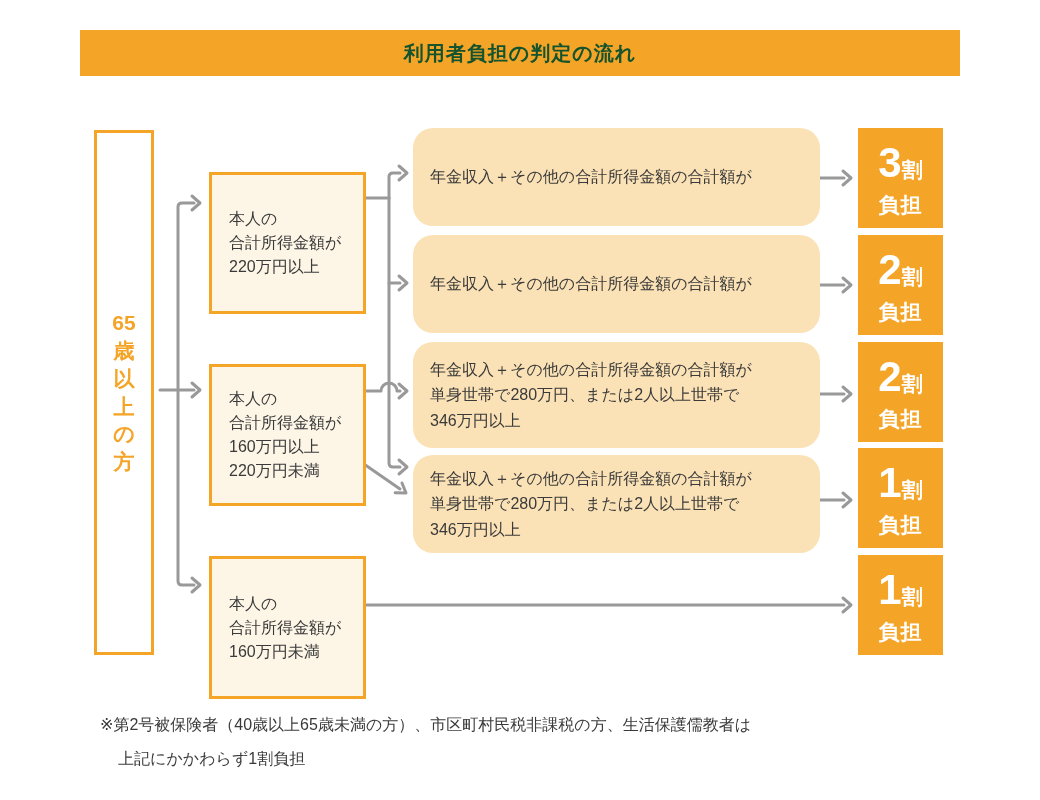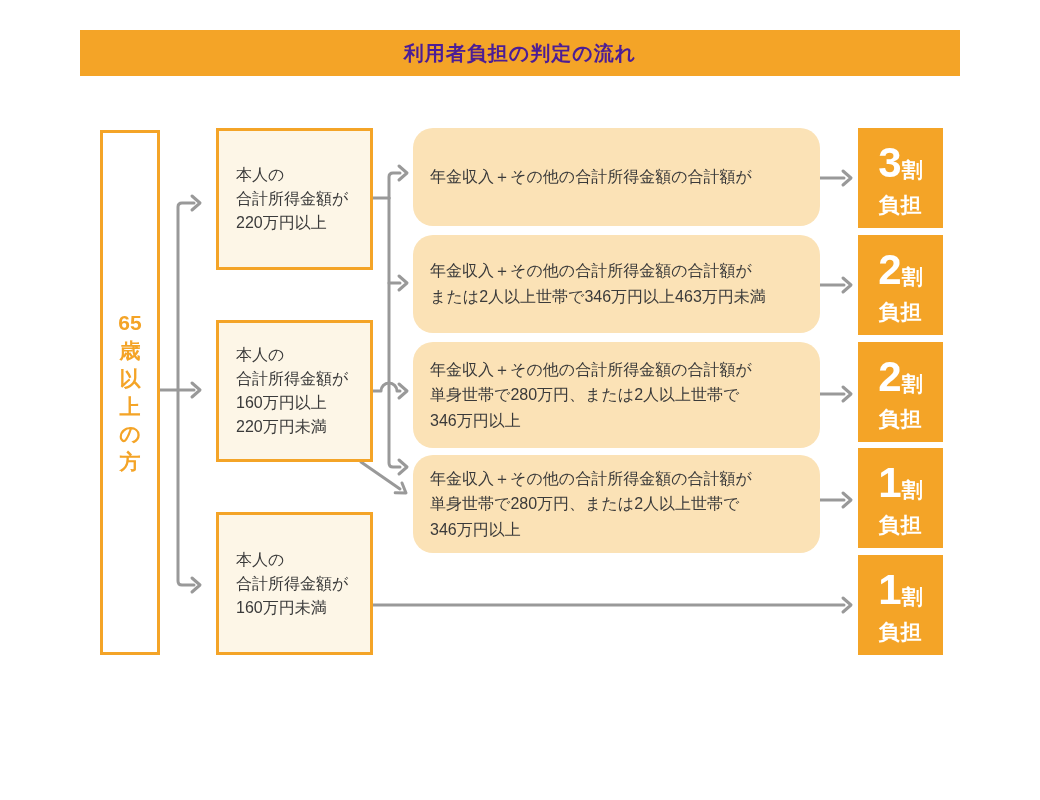--- a/index.html
+++ b/index.html
@@ -10,38 +10,38 @@
   }
   .canvas{position:relative;width:1040px;height:800px;overflow:hidden;background:#ffffff;}
   .connectors{position:absolute;left:0;top:0;width:1040px;height:800px;z-index:1;}
   .box{position:absolute;box-sizing:border-box;z-index:2;}
 
   .header-bar{
     left:80px;top:30px;width:880px;height:46px;
     background:var(--orange);
     display:flex;align-items:center;justify-content:center;
   }
-  .header-bar .title{color:#4c1d95;font-size:20px;font-weight:bold;letter-spacing:1px;}
+  .header-bar .title{color:#14532d;font-size:20px;font-weight:bold;letter-spacing:1px;}
 
   .age-box{
-    left:100px;top:130px;width:60px;height:525px;
+    left:94px;top:130px;width:60px;height:525px;
     background:#ffffff;border:3px solid var(--orange);
     display:flex;align-items:center;justify-content:center;
   }
   .age-text{
     display:flex;flex-direction:column;align-items:center;
     color:var(--orange);font-size:21px;font-weight:bold;line-height:1.32;
   }
 
   .income-box{
-    left:216px;width:157px;
+    left:209px;width:157px;
     background:var(--cream);border:3px solid var(--orange);
     display:flex;flex-direction:column;justify-content:center;
     padding:10px 8px 10px 17px;
-    font-size:16px;line-height:1.5;
+    font-size:16px;line-height:1.5;margin-top:44px;
   }
   .income-1{top:128px;height:142px;}
   .income-2{top:320px;height:142px;}
   .income-3{top:512px;height:143px;}
 
   .cond-box{
     left:413px;width:407px;
     background:var(--peach);
     display:flex;flex-direction:column;justify-content:center;
     padding:8px 14px 8px 17px;
@@ -142,21 +142,20 @@
     <span>本人の</span>
     <span>合計所得金額が</span>
     <span>160万円未満</span>
   </div>
 
   <div class="box cond-box cond-1">
     <span>年金収入＋その他の合計所得金額の合計額が</span>
   </div>
   <div class="box cond-box cond-2">
     <span>年金収入＋その他の合計所得金額の合計額が</span>
-    <span>または2人以上世帯で346万円以上463万円未満</span>
   </div>
   <div class="box cond-box cond-3">
     <span>年金収入＋その他の合計所得金額の合計額が</span>
     <span>単身世帯で280万円、または2人以上世帯で</span>
     <span>346万円以上</span>
   </div>
   <div class="box cond-box cond-4">
     <span>年金収入＋その他の合計所得金額の合計額が</span>
     <span>単身世帯で280万円、または2人以上世帯で</span>
     <span>346万円以上</span>
@@ -191,14 +190,18 @@
     <div class="result-line2">負担</div>
   </div>
   <div class="box result-box result-5">
     <div class="result-line1">
       <span class="result-number">1</span>
       <span class="result-unit">割</span>
     </div>
     <div class="result-line2">負担</div>
   </div>
 
+  <div class="box footnote">
+    <span class="fn1">※第2号被保険者（40歳以上65歳未満の方）、市区町村民税非課税の方、生活保護儒教者は</span>
+    <span class="fn2">上記にかかわらず1割負担</span>
+  </div>
 
 </div>
 
 </body></html>

